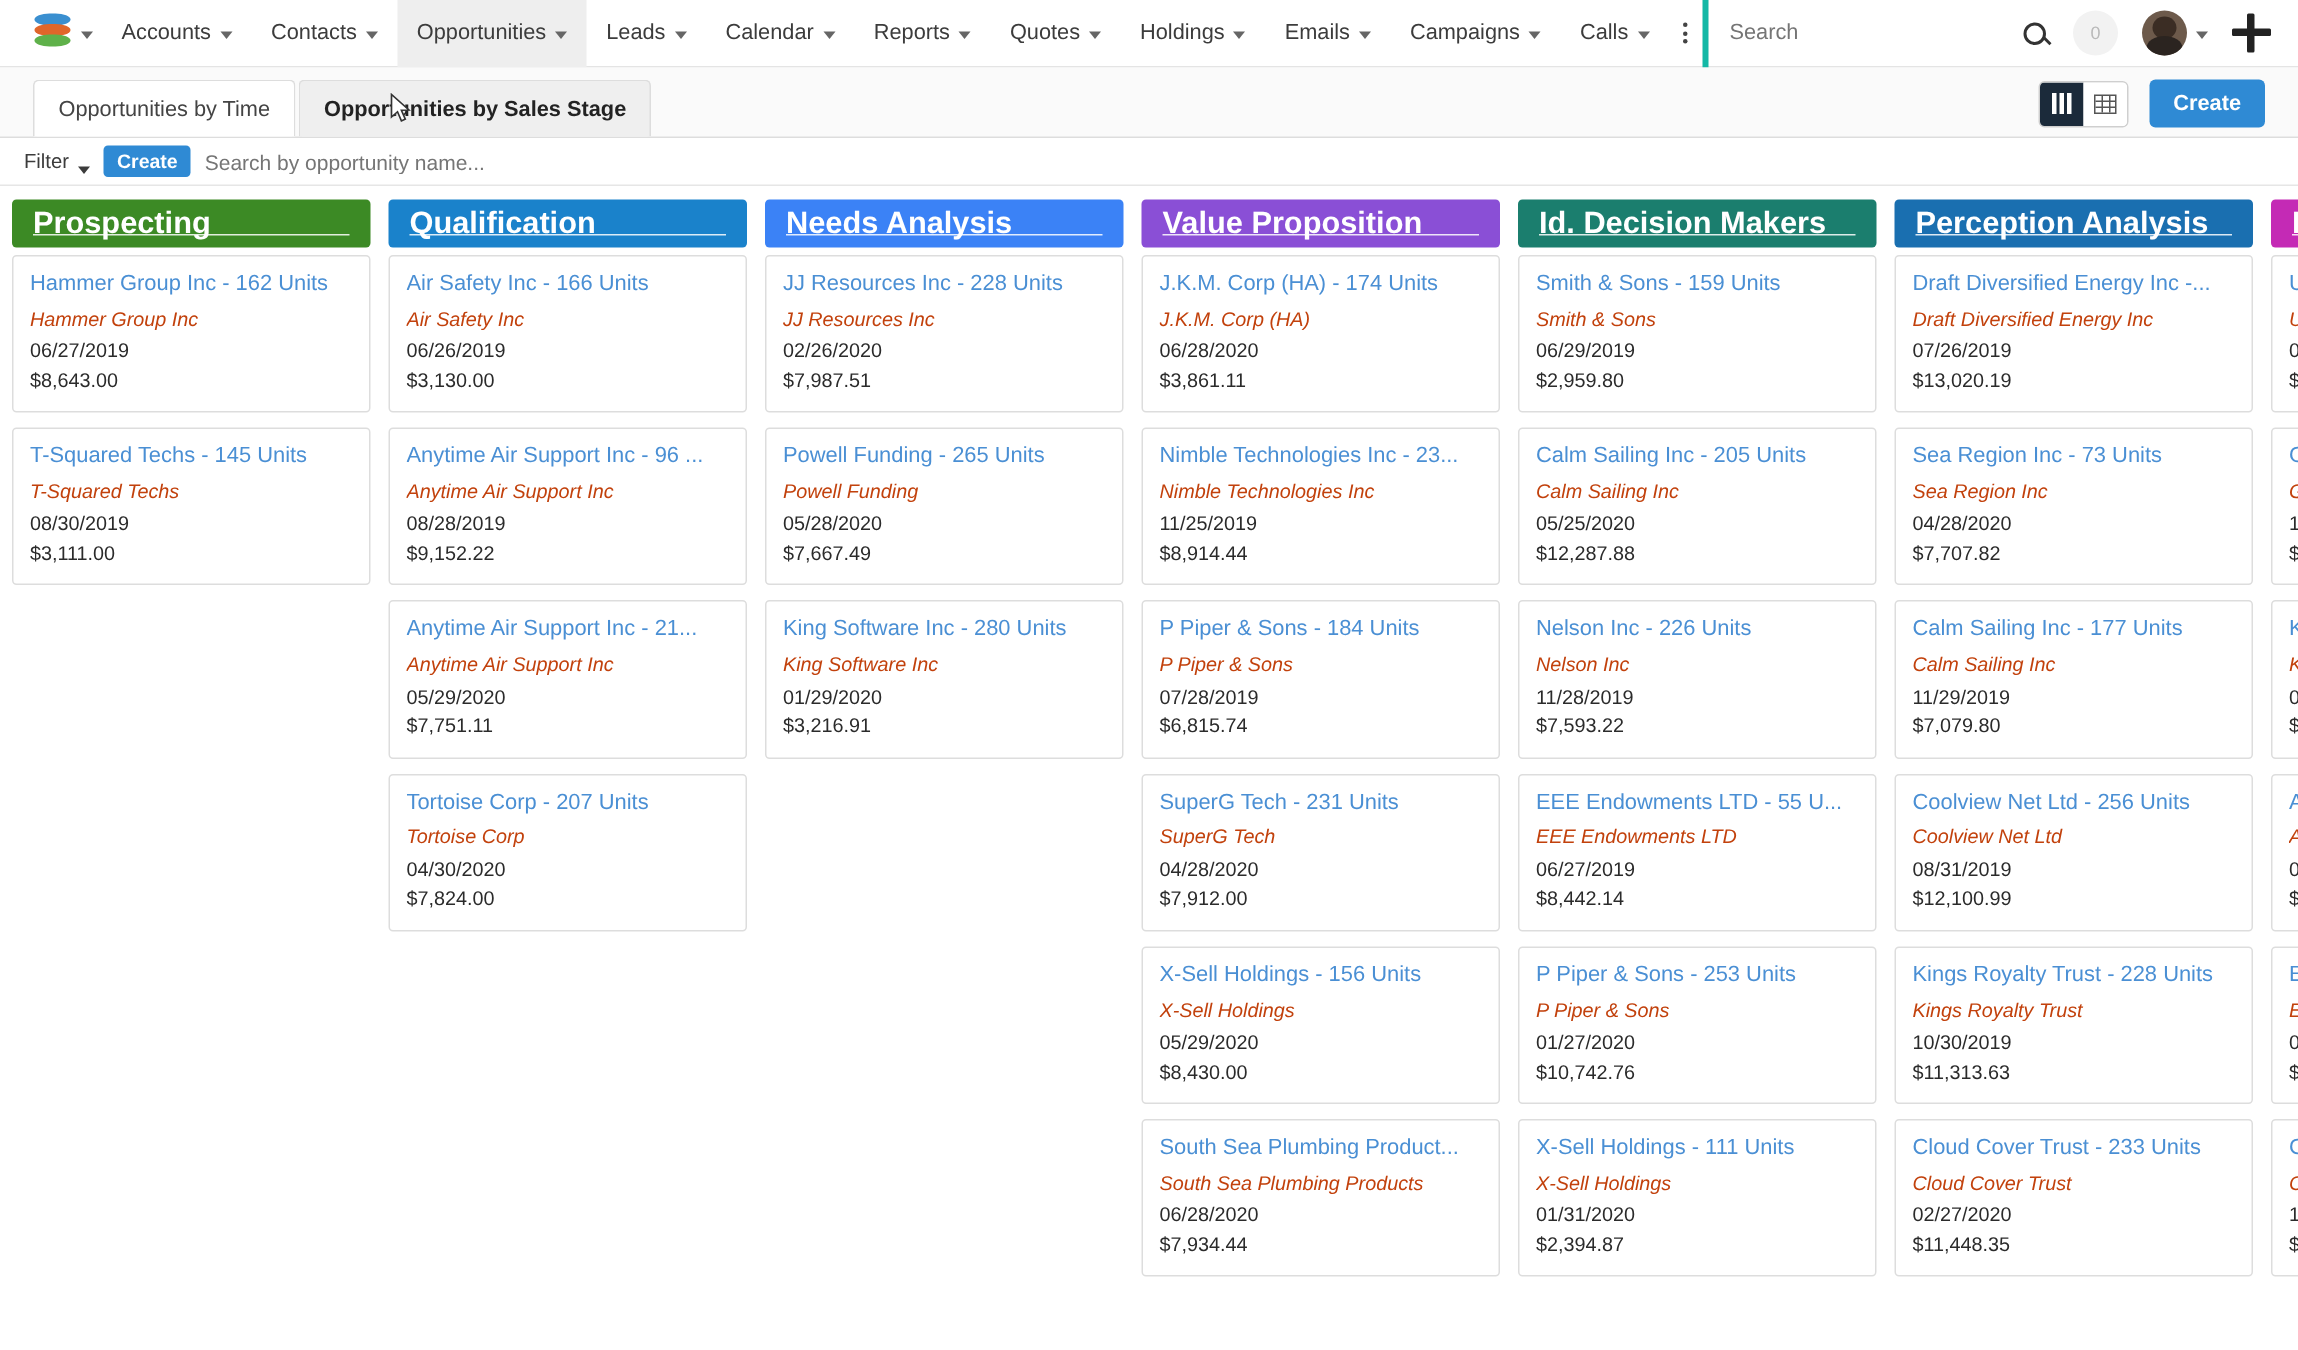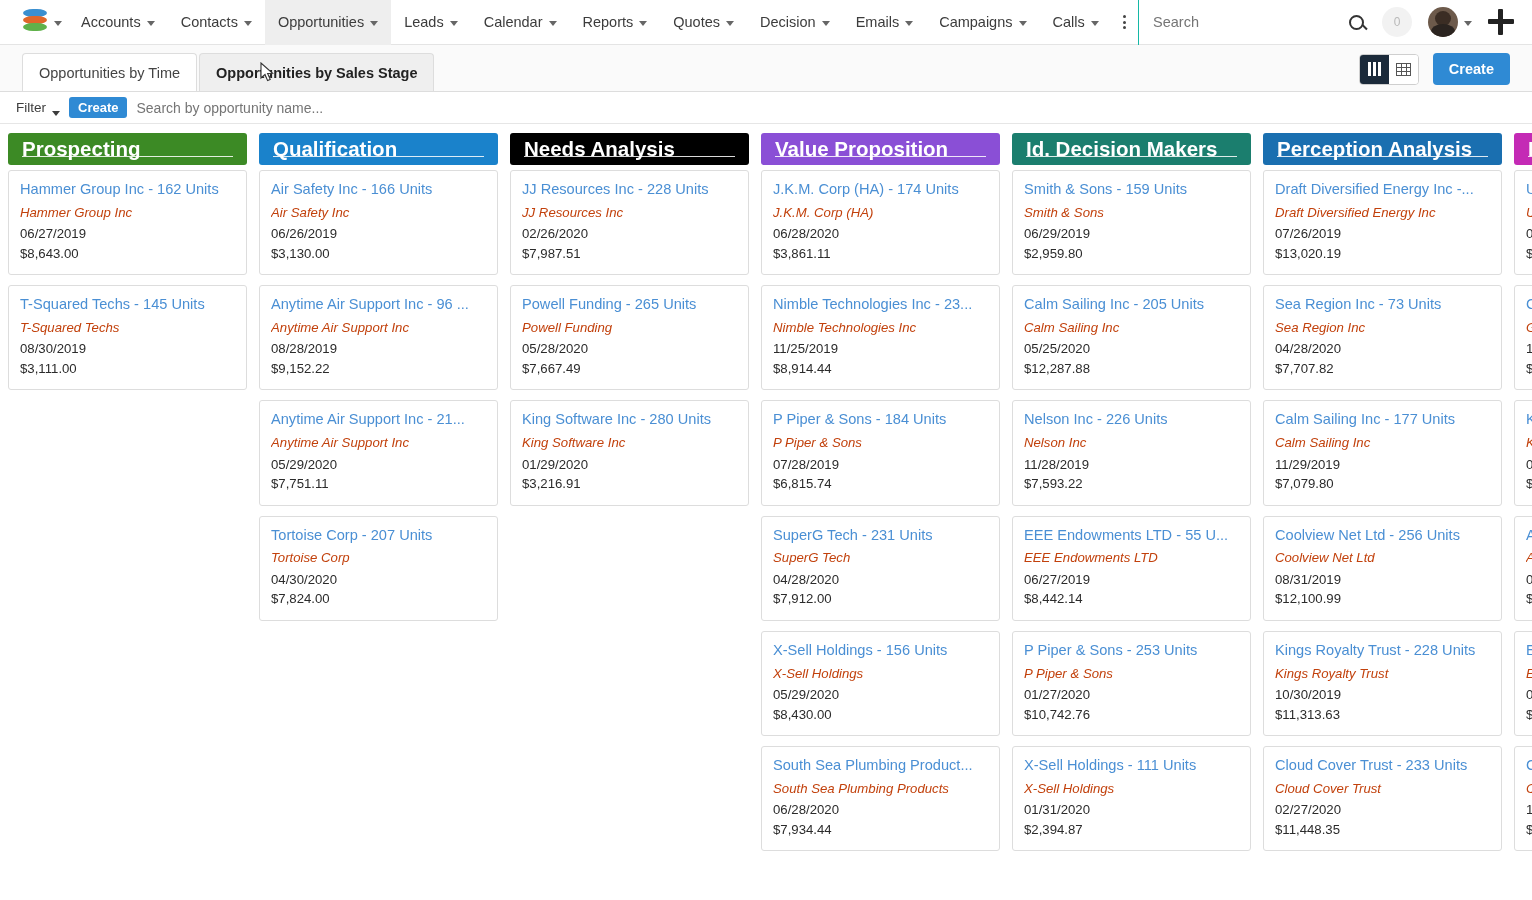--- a/index.html
+++ b/index.html
@@ -38,21 +38,21 @@
     cursor: pointer;
   }
   .nav-item.active { background: #eeeeee; }
   .nav-more {
     display: flex; flex-direction: column; justify-content: center; align-items: center;
     gap: 2.5px; width: 30px; height: 45px; cursor: pointer;
   }
   .nav-more i { display: block; width: 3px; height: 3px; border-radius: 50%; background: #444; }
   .nav-right {
     margin-left: auto; display: flex; align-items: center; height: 45px;
-    border-left: 1px solid #14b8a6; padding-left: 14px;
+    border-left: 4px solid #14b8a6; padding-left: 14px;
   }
   .search-box {
     width: 190px; font-size: 14.5px; color: #9a9a9a; border: none; outline: none;
     background: transparent; font-family: "Liberation Sans", sans-serif;
   }
   .mag {
     width: 15px; height: 15px; border: 2px solid #333; border-radius: 50%;
     position: relative; margin: 0 18px 0 6px; cursor: pointer; flex: none;
   }
   .mag::after {
@@ -219,21 +219,21 @@
       </div>
       <div class="nav-item">
         <span>Reports</span>
         <span class="caret"></span>
       </div>
       <div class="nav-item">
         <span>Quotes</span>
         <span class="caret"></span>
       </div>
       <div class="nav-item">
-        <span>Decision</span>
+        <span>Holdings</span>
         <span class="caret"></span>
       </div>
       <div class="nav-item">
         <span>Emails</span>
         <span class="caret"></span>
       </div>
       <div class="nav-item">
         <span>Campaigns</span>
         <span class="caret"></span>
       </div>
@@ -341,21 +341,21 @@
           </div>
           <div class="card">
             <div class="card-title">Tortoise Corp - 207 Units</div>
             <div class="card-account">Tortoise Corp</div>
             <div class="card-date">04/30/2020</div>
             <div class="card-amount">$7,824.00</div>
           </div>
         </div>
       </div>
       <div class="col">
-        <div class="col-head" style="background: #000000;">
+        <div class="col-head" style="background: #3b82f6;">
           <span>Needs Analysis</span>
           <span class="hr"></span>
         </div>
         <div class="col-body">
           <div class="card">
             <div class="card-title">JJ Resources Inc - 228 Units</div>
             <div class="card-account">JJ Resources Inc</div>
             <div class="card-date">02/26/2020</div>
             <div class="card-amount">$7,987.51</div>
           </div>

